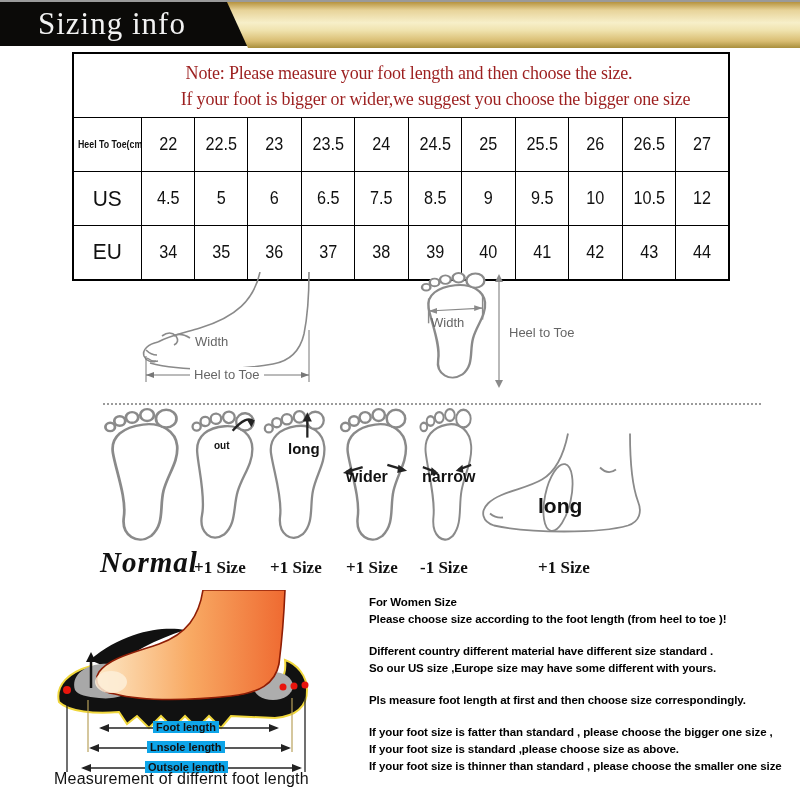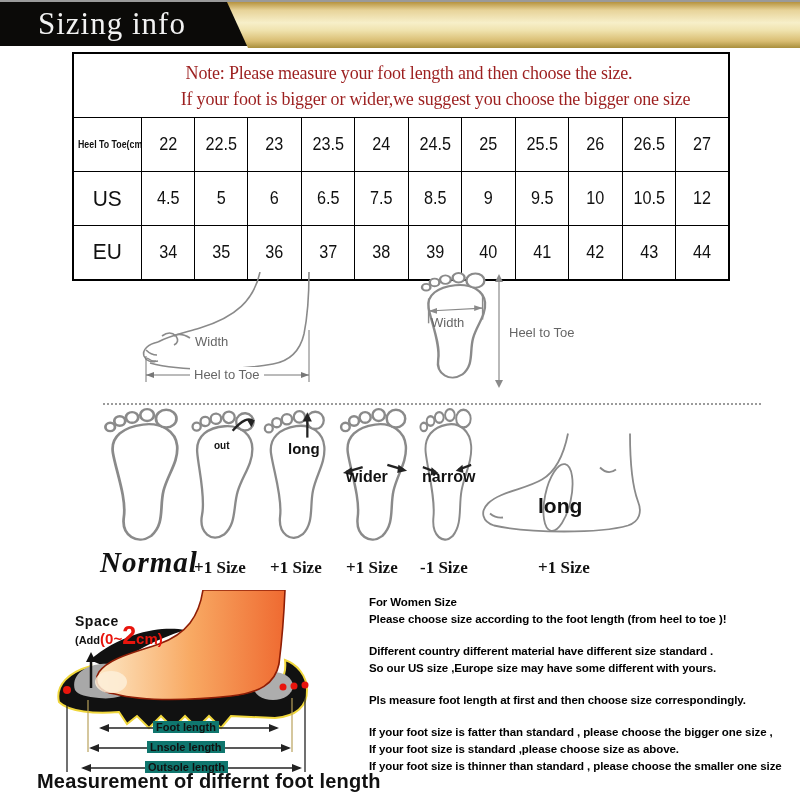--- a/index.html
+++ b/index.html
@@ -40,28 +40,28 @@
   .foot{position:absolute;}
   .foot svg{position:absolute;left:0;top:0;}
   .foot-label{position:absolute;font-weight:bold;color:#111;white-space:nowrap;}
   .size-note{position:absolute;font-family:"Liberation Serif",serif;font-weight:bold;
         font-size:17px;color:#111;white-space:nowrap;}
   .size-note.normal{font-style:italic;font-weight:bold;font-size:29px;letter-spacing:1px;}
 
   
   .meas{position:absolute;left:35px;top:590px;width:300px;height:200px;}
   .meas svg{position:absolute;left:0;top:0;}
-  .mlabel{position:absolute;font-size:11px;font-weight:bold;color:#111;background:#0f766e;
+  .mlabel{position:absolute;font-size:11px;font-weight:bold;color:#111;background:#0ea5e9;
         padding:0 3px;white-space:nowrap;}
   .space-label{position:absolute;left:40px;top:24px;line-height:13px;}
   .sp1{font-size:14px;font-weight:bold;color:#111;letter-spacing:0.5px;}
   .sp2{font-size:11px;font-weight:bold;color:#111;}
   .spred{color:#e8150d;font-size:15px;font-weight:bold;}
   .spbig{color:#e8150d;font-size:25px;font-weight:bold;line-height:14px;}
-  .caption{position:absolute;left:37px;top:770px;font-size:20px;font-weight:bold;color:#111;
+  .caption{position:absolute;left:54px;top:770px;font-size:16px;font-weight:normal;color:#111;
         letter-spacing:0.2px;}
 
   
   .infotext{position:absolute;left:325px;top:594px;width:470px;color:#000;}
   .infotext .tline{font-size:11.5px;font-weight:bold;line-height:17px;white-space:nowrap;
         letter-spacing:-0.1px;padding-left:44px;}
   .tgroup{margin-bottom:15px;}
 </style>
 </head>
 <body>
@@ -365,24 +365,20 @@
       </g>
       <g fill="#222">
         <polygon points="64,138 74,134 74,142"></polygon>
           <polygon points="244,138 234,134 234,142"></polygon>
         <polygon points="54,158 64,154 64,162"></polygon>
           <polygon points="256,158 246,154 246,162"></polygon>
         <polygon points="46,178 56,174 56,182"></polygon>
           <polygon points="267,178 257,174 257,182"></polygon>
       </g>
     </svg>
-    <div class="space-label">
-      <span class="sp1">Space</span><br>
-      <span class="sp2">(Add</span><span class="spred">(0~</span><span class="spbig">2</span><span class="spred">cm)</span>
-    </div>
     <span class="mlabel" style="left:118px;top:131px">Foot length</span>
     <span class="mlabel" style="left:112px;top:151px">Lnsole length</span>
     <span class="mlabel" style="left:110px;top:171px">Outsole length</span>
   </div>
 
   <div class="caption">Measurement of differnt foot length</div>
 
   <div class="infotext">
     <div class="tgroup">
       <div class="tline">For Women Size</div>

